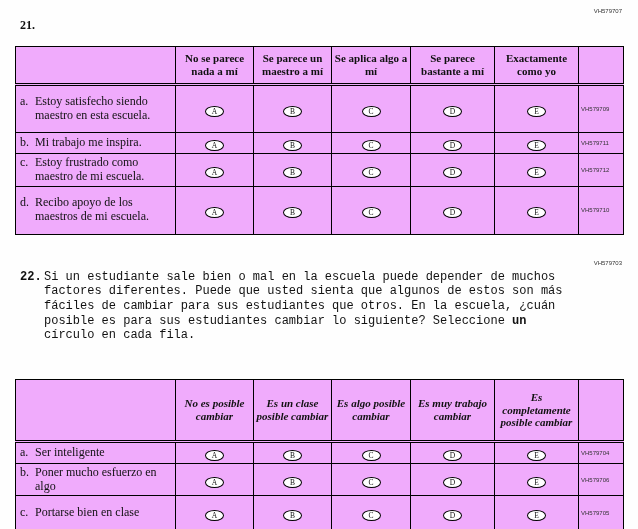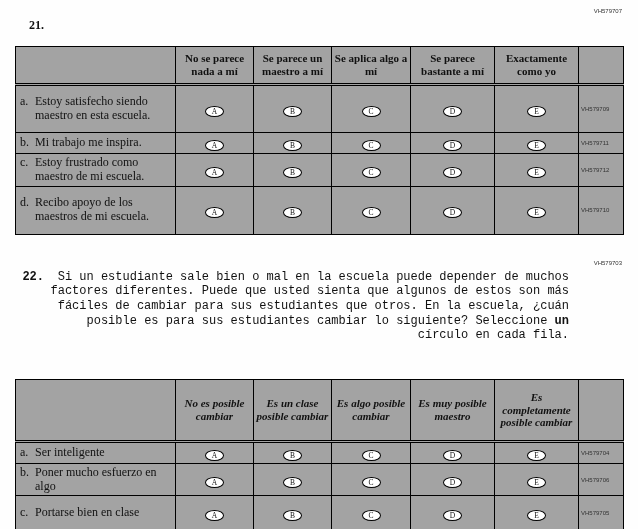--- a/index.html
+++ b/index.html
@@ -11,28 +11,28 @@
   }
   .page { position: relative; width: 638px; height: 529px; padding-top: 7px; }
 
   .code-line {
     width: 622px; text-align: right;
     font-family: "Liberation Sans", "DejaVu Sans", sans-serif;
     font-size: 6px; line-height: 8px; color: #333;
   }
   .code-line.second { margin-top: 24px; }
 
-  .question { display: flex; margin: 3px 18px 13px 20px; font-size: 12px; line-height: 1.22; text-align: right; }
+  .question { display: flex; margin: 3px 18px 13px 20px; font-size: 12px; line-height: 1.22; }
   .qnum { flex: 0 0 24px; font-weight: bold; }
   .qtext { max-width: 525px; }
   .bold { font-weight: bold; }
 
   table.qtable {
     border-collapse: collapse; table-layout: fixed;
-    width: 608px; margin-left: 15px; background: #a3a3a3;
+    width: 608px; margin-left: 15px; background: #f0abfc;
   }
   .qtable th, .qtable td { border: 1px solid #000; overflow: hidden; }
   .qtable thead th {
     font-size: 11px; font-weight: bold; text-align: center;
     vertical-align: middle; line-height: 1.12; padding: 3px 2px;
     border-bottom: 3px double #000;
   }
   .stmt-cell { font-size: 12px; vertical-align: middle; padding: 2px 4px 2px 4px; line-height: 1.15; }
   .stmt { display: flex; }
   .stmt-letter { flex: 0 0 15px; }
@@ -169,21 +169,21 @@
         <col style="width:84px">
         <col style="width:84px">
         <col style="width:45px">
     </colgroup>
     <thead>
       <tr class="t2-head">
         <th></th>
         <th>No es posible cambiar</th>
         <th>Es un clase posible cambiar</th>
         <th>Es algo posible cambiar</th>
-        <th>Es muy posible maestro</th>
+        <th>Es muy trabajo cambiar</th>
         <th>Es completamente posible cambiar</th>
         <th></th>
       </tr>
     </thead>
     <tbody>
       <tr class="t2-r0">
         <td class="stmt-cell">
           <div class="stmt">
               <span class="stmt-letter">a.</span>
               <span class="stmt-text">Ser inteligente</span>

